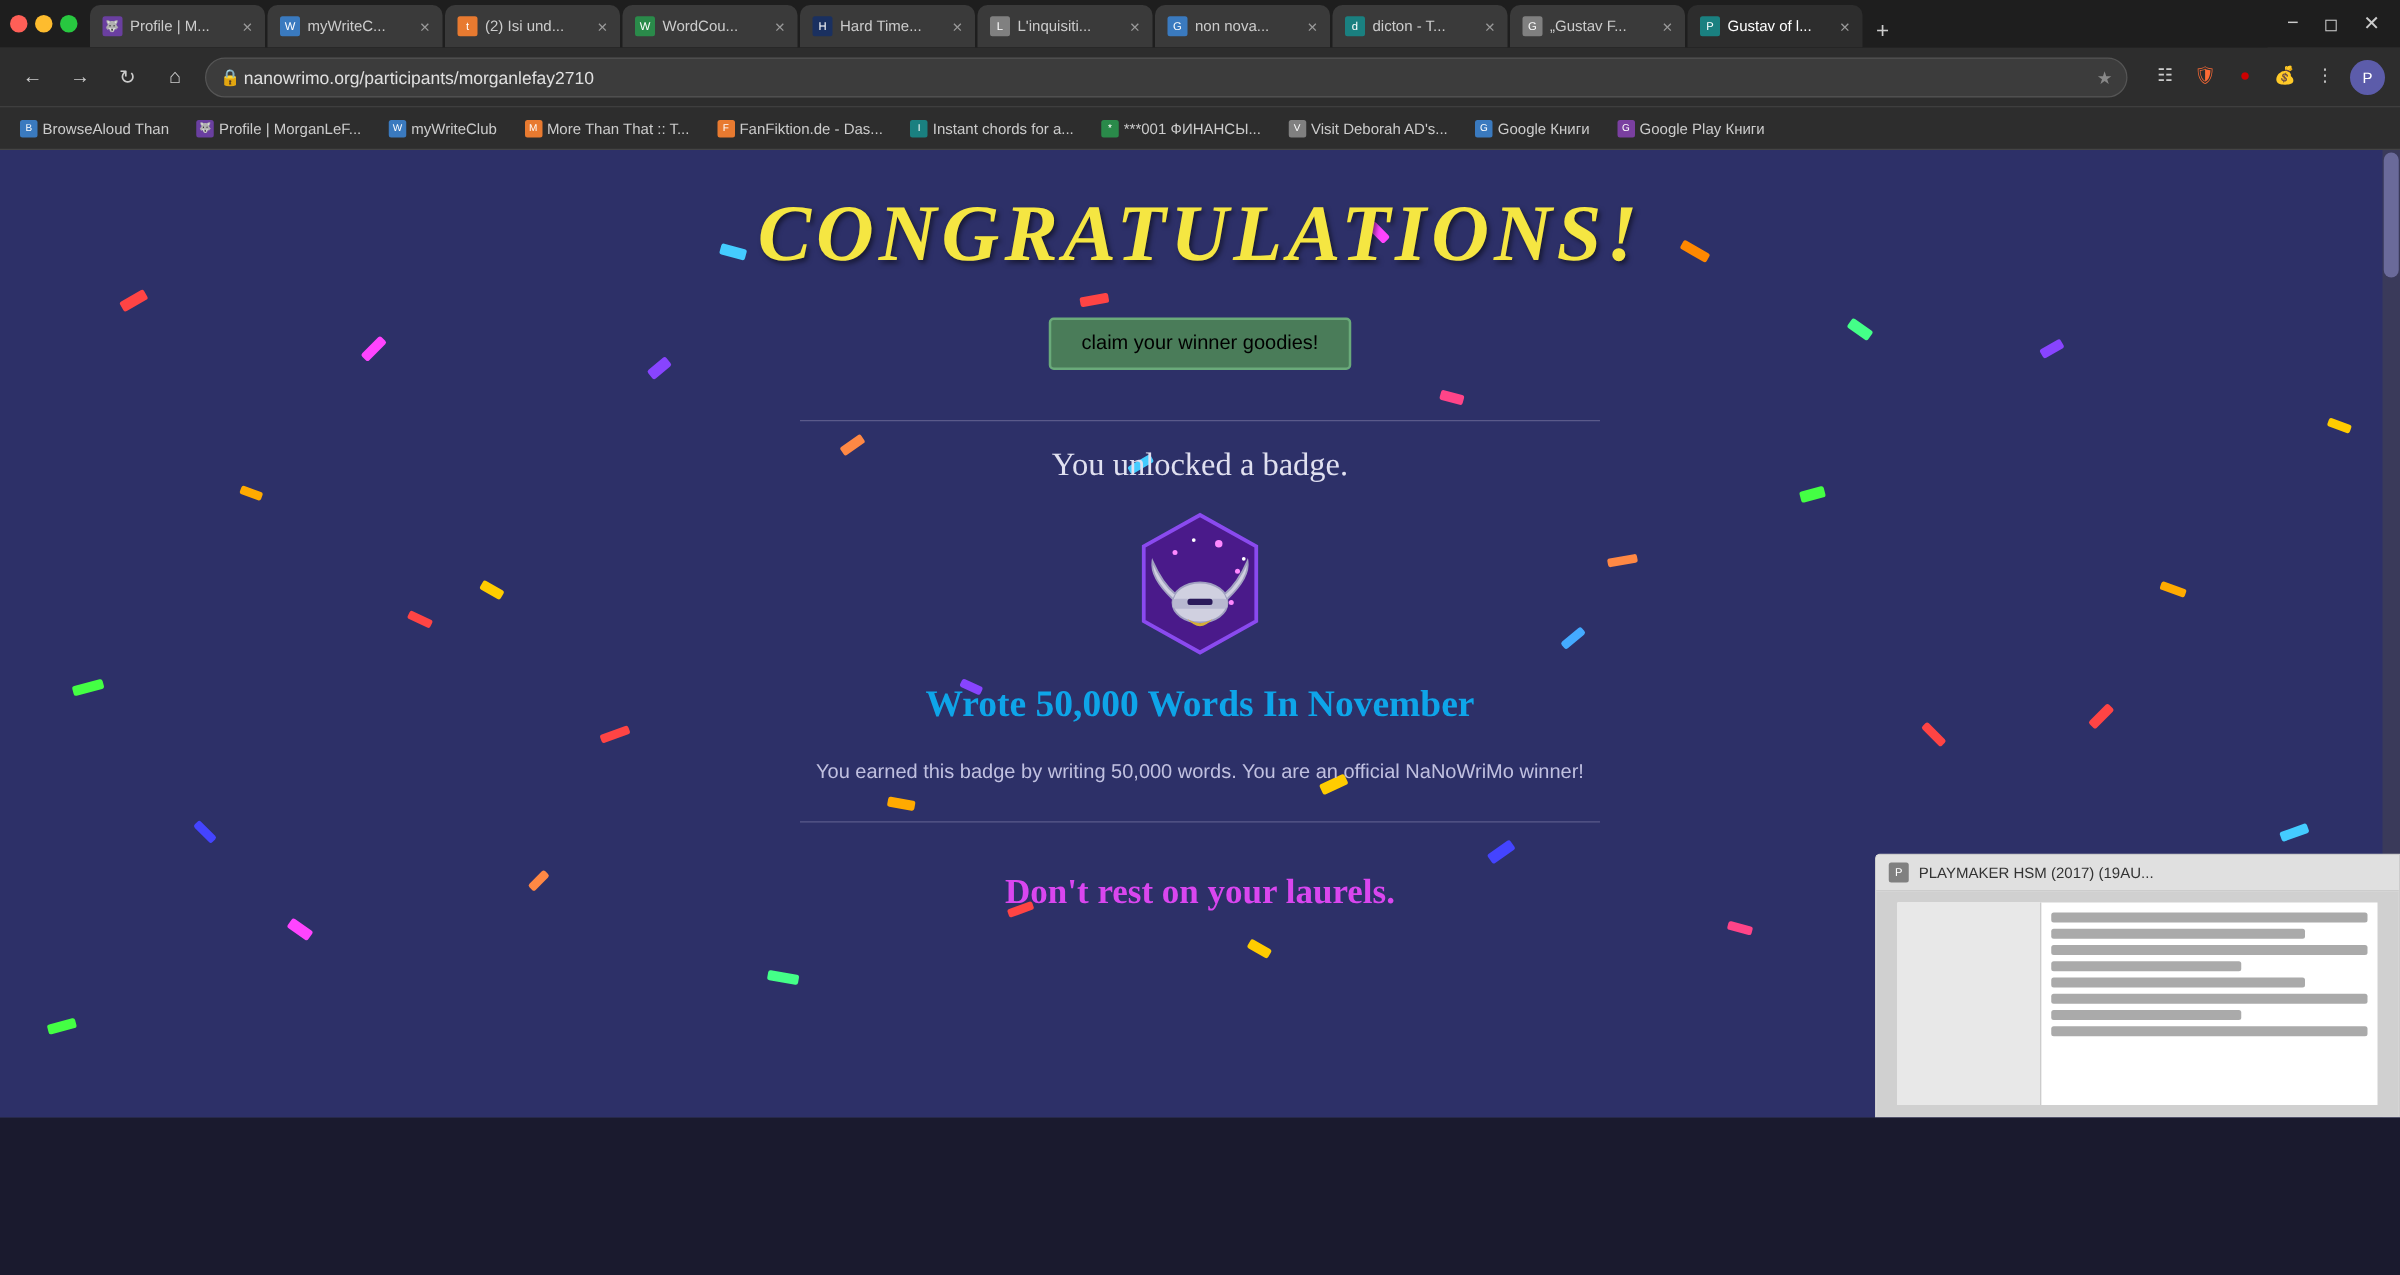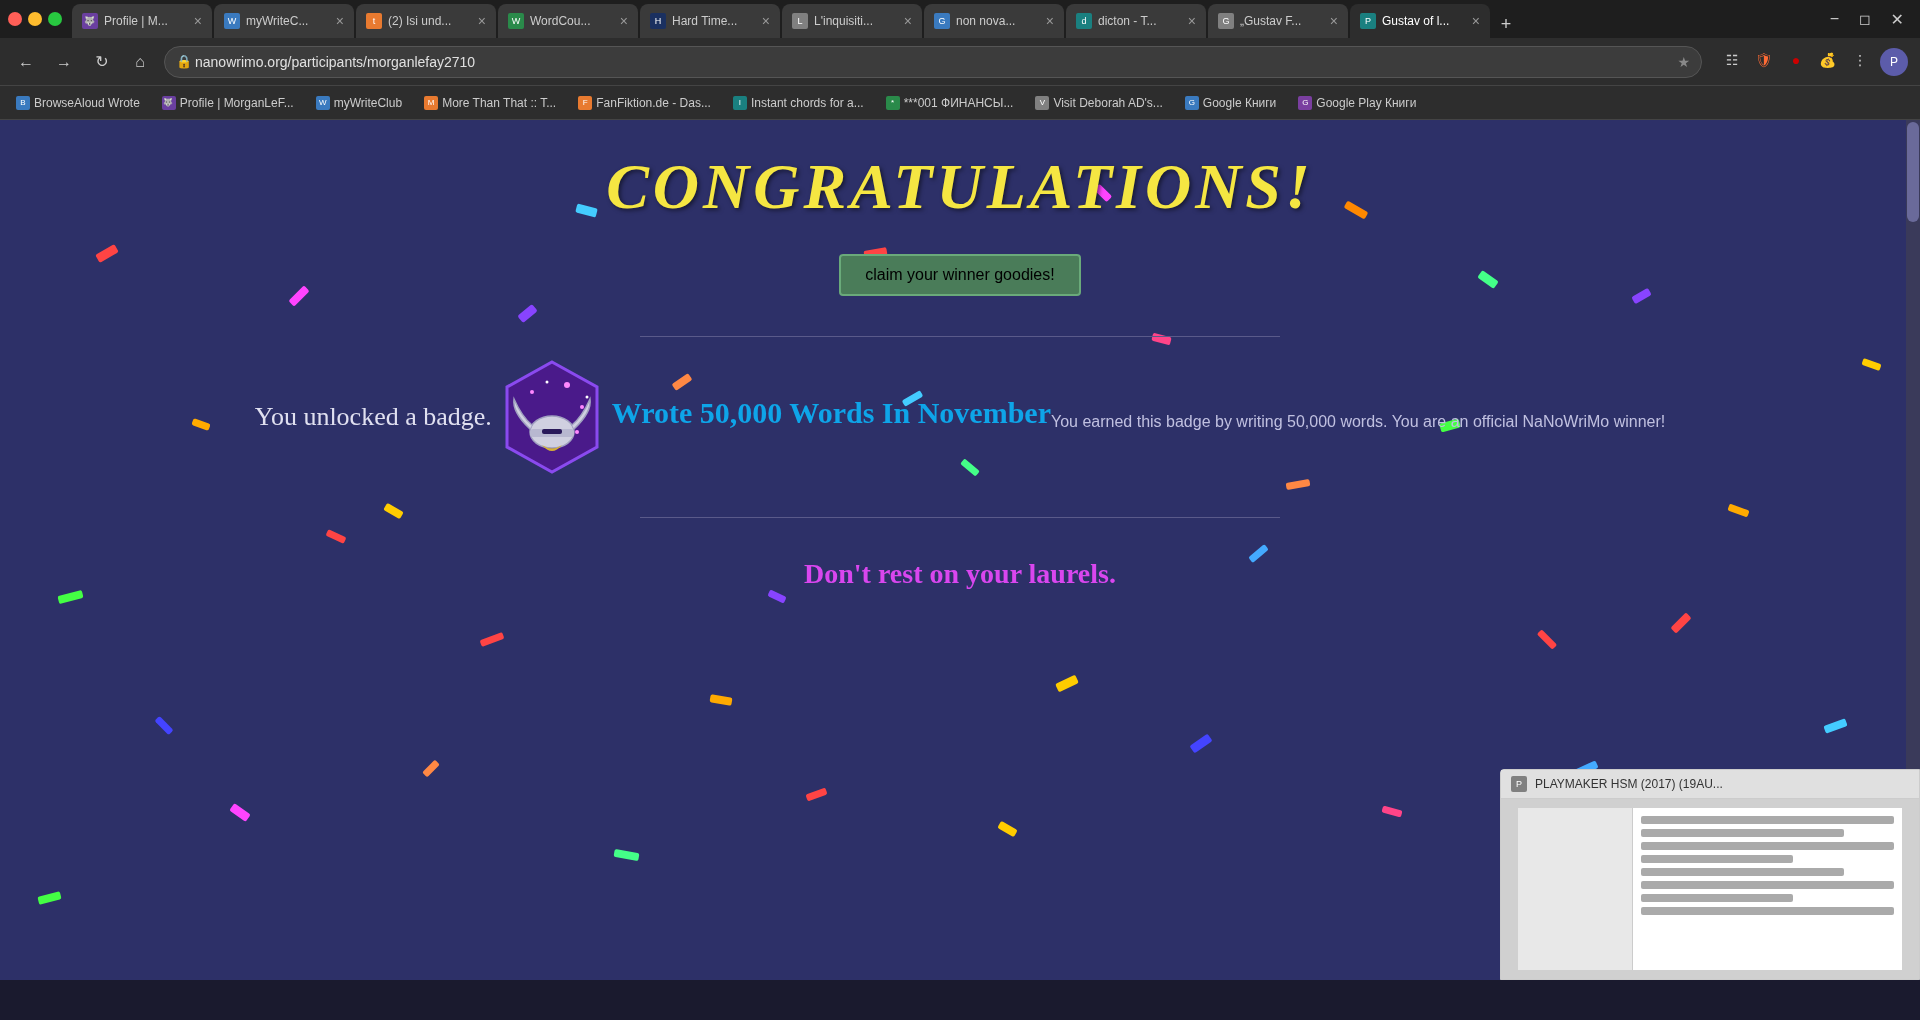--- a/index.html
+++ b/index.html
@@ -107,21 +107,21 @@
       display: flex; align-items: center; gap: 4px;
       padding: 2px 8px; border-radius: 4px;
       font-size: 12px; color: #ccc; cursor: pointer;
       white-space: nowrap;
     }
     .bookmark-favicon { width: 14px; height: 14px; }
 
     
     .content-area {
       width: 1920px;
-      height: 860px;
+      height: 774px;
       background: #2d3068;
       position: relative;
       overflow: hidden;
     }
 
     
     .confetti-container {
       position: absolute;
       top: 0; left: 0;
       width: 100%; height: 100%;
@@ -171,21 +171,21 @@
 
     .divider {
       width: 640px;
       border: none;
       border-top: 1px solid #5a5a8a;
       margin: 10px 0 20px 0;
     }
 
     .badge-section {
       display: flex;
-      flex-direction: row;
+      flex-direction: column;
       align-items: center;
       margin-bottom: 10px;
     }
 
     .unlocked-text {
       font-size: 26px;
       color: #e0e0f0;
       margin-bottom: 20px;
       font-family: Georgia, serif;
     }
@@ -391,21 +391,21 @@
       <button class="addr-icon" style="color:#cc0000;">●</button>
       <button class="addr-icon">💰</button>
       <button class="addr-icon">⋮</button>
       <div class="profile-circle">P</div>
     </div>
   </div>
 
   <div class="bookmarks-bar">
     <div class="bookmark-item">
       <span class="bookmark-favicon fav-blue" style="width:14px;height:14px;font-size:8px;border-radius:2px;display:flex;align-items:center;justify-content:center;color:white;">B</span>
-      <span>BrowseAloud Wrote</span>
+      <span>BrowseAloud Than</span>
     </div>
     <div class="bookmark-item">
       <span style="width:14px;height:14px;background:#6a3fa0;font-size:8px;border-radius:2px;display:flex;align-items:center;justify-content:center;color:white;">🐺</span>
       <span>Profile | MorganLeF...</span>
     </div>
     <div class="bookmark-item">
       <span style="width:14px;height:14px;background:#3a7abf;font-size:8px;border-radius:2px;display:flex;align-items:center;justify-content:center;color:white;">W</span>
       <span>myWriteClub</span>
     </div>
     <div class="bookmark-item">

